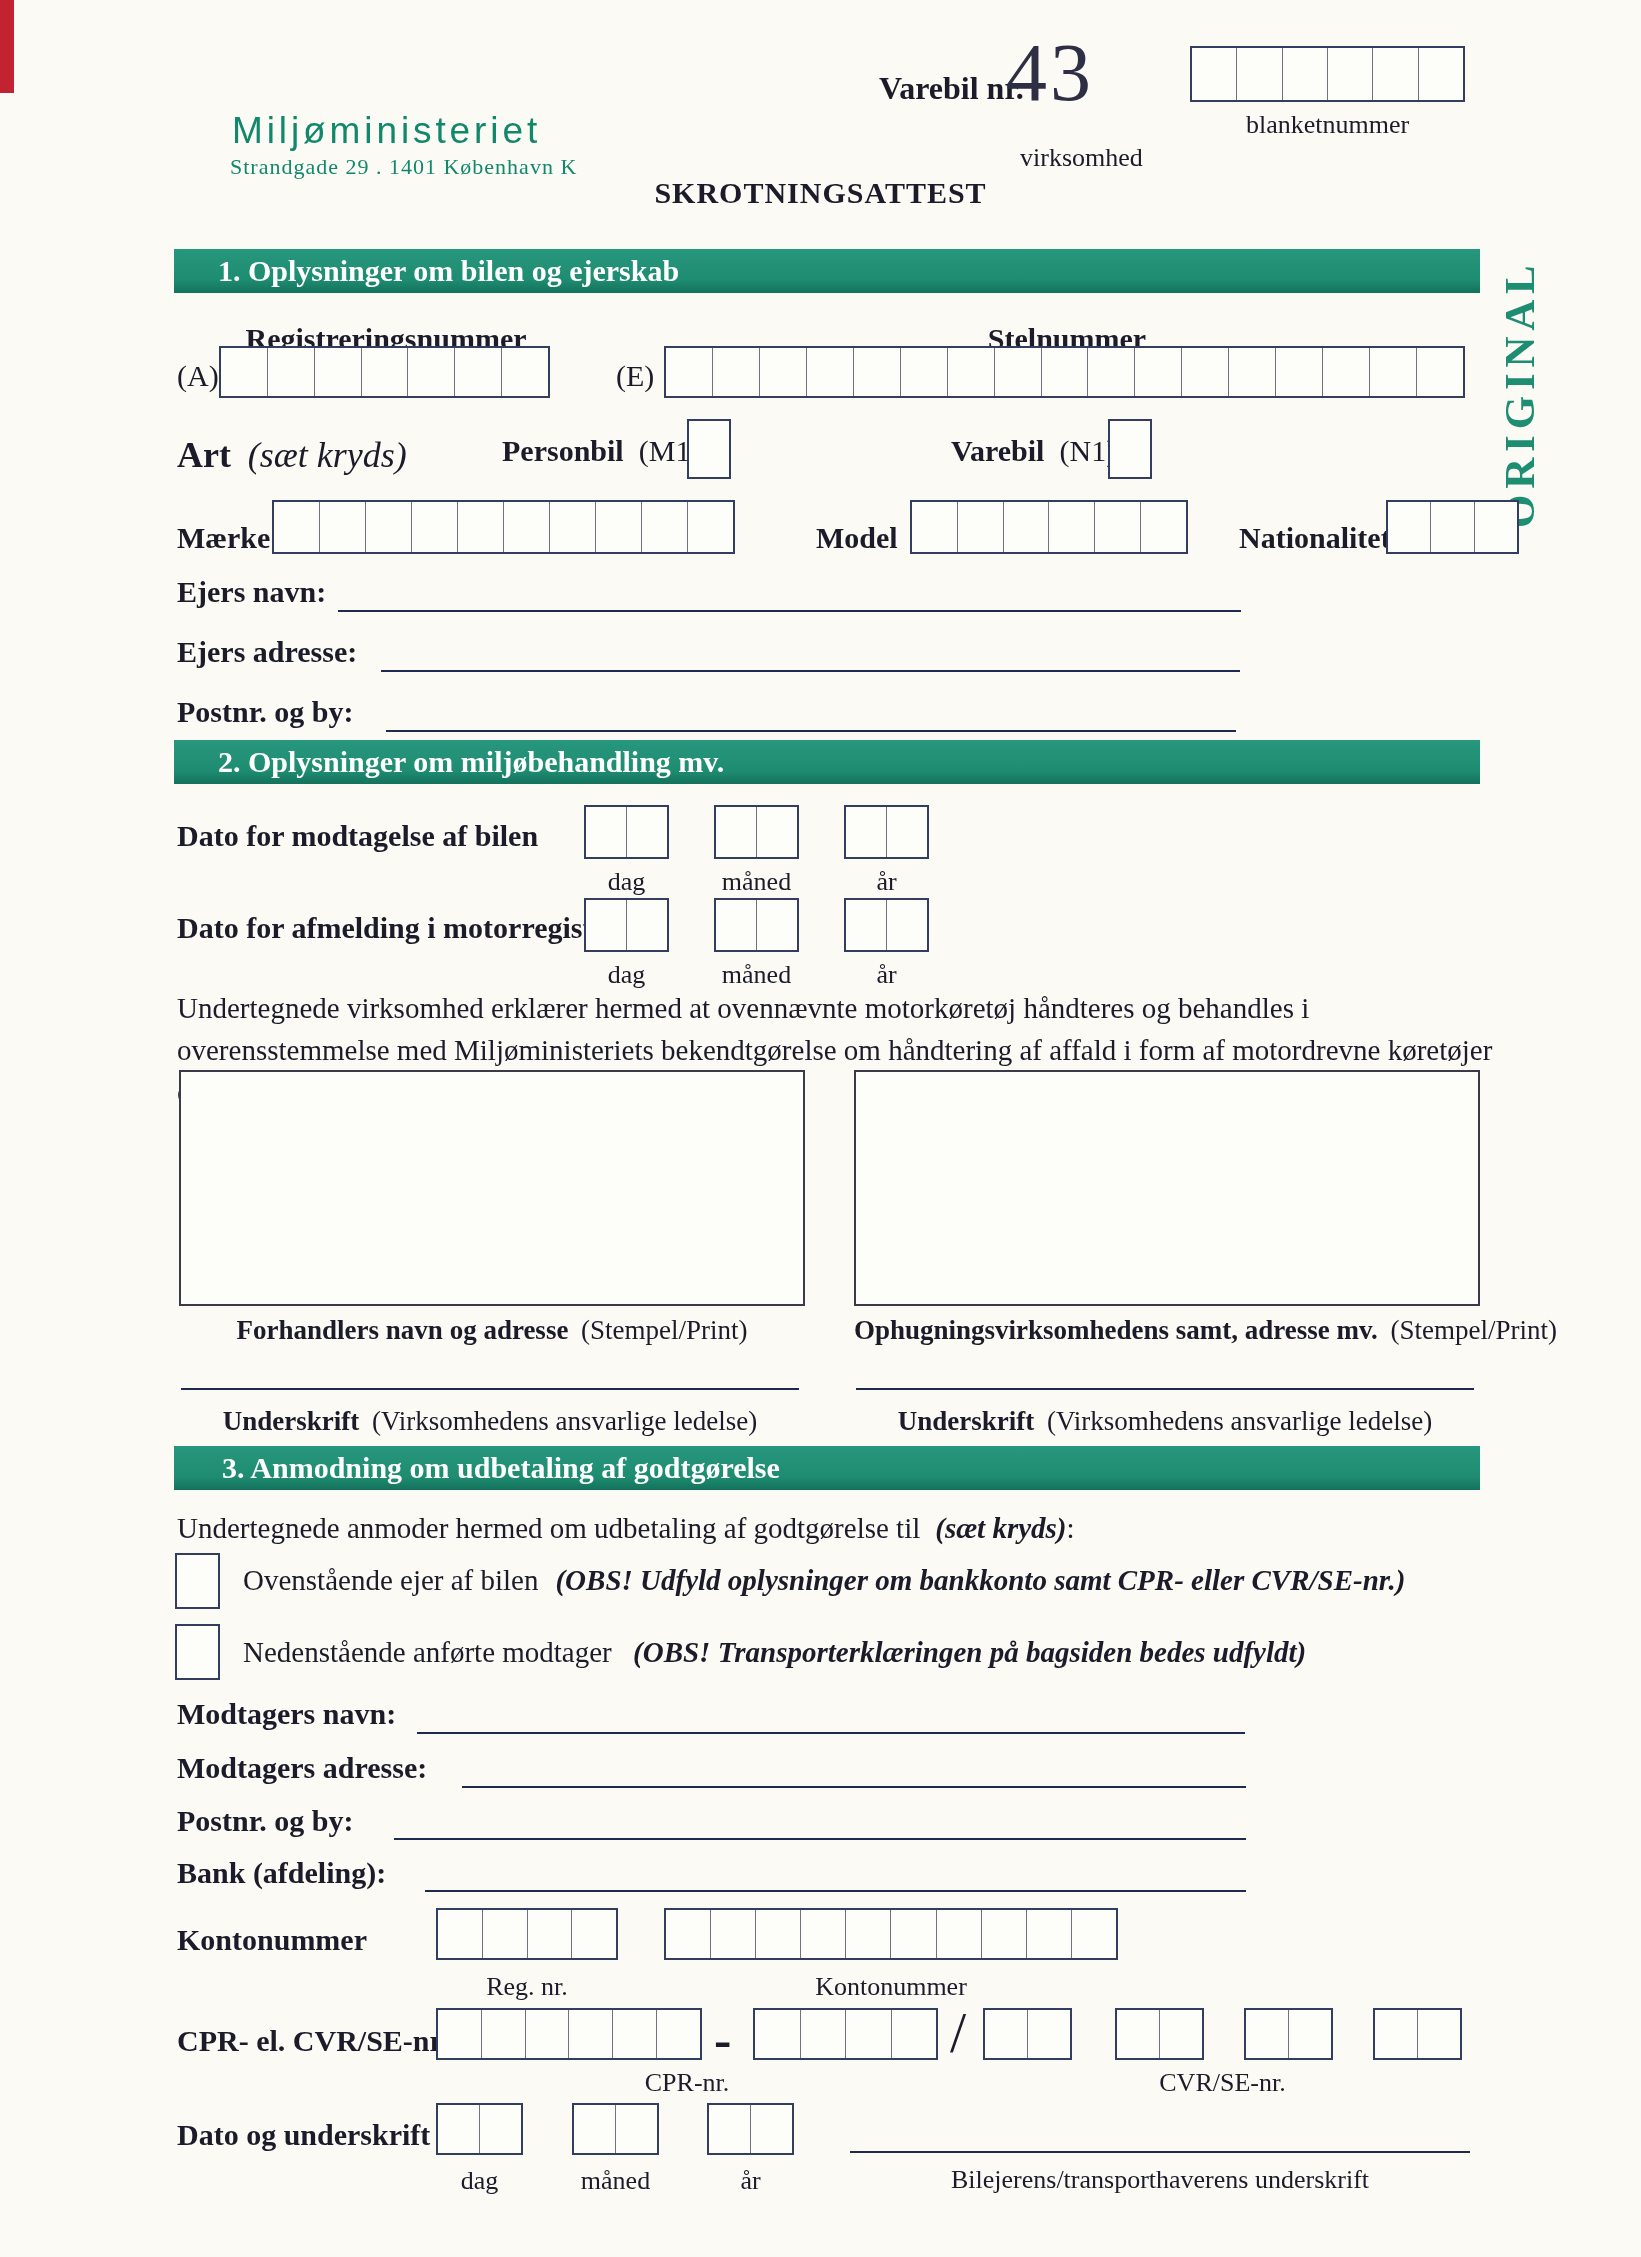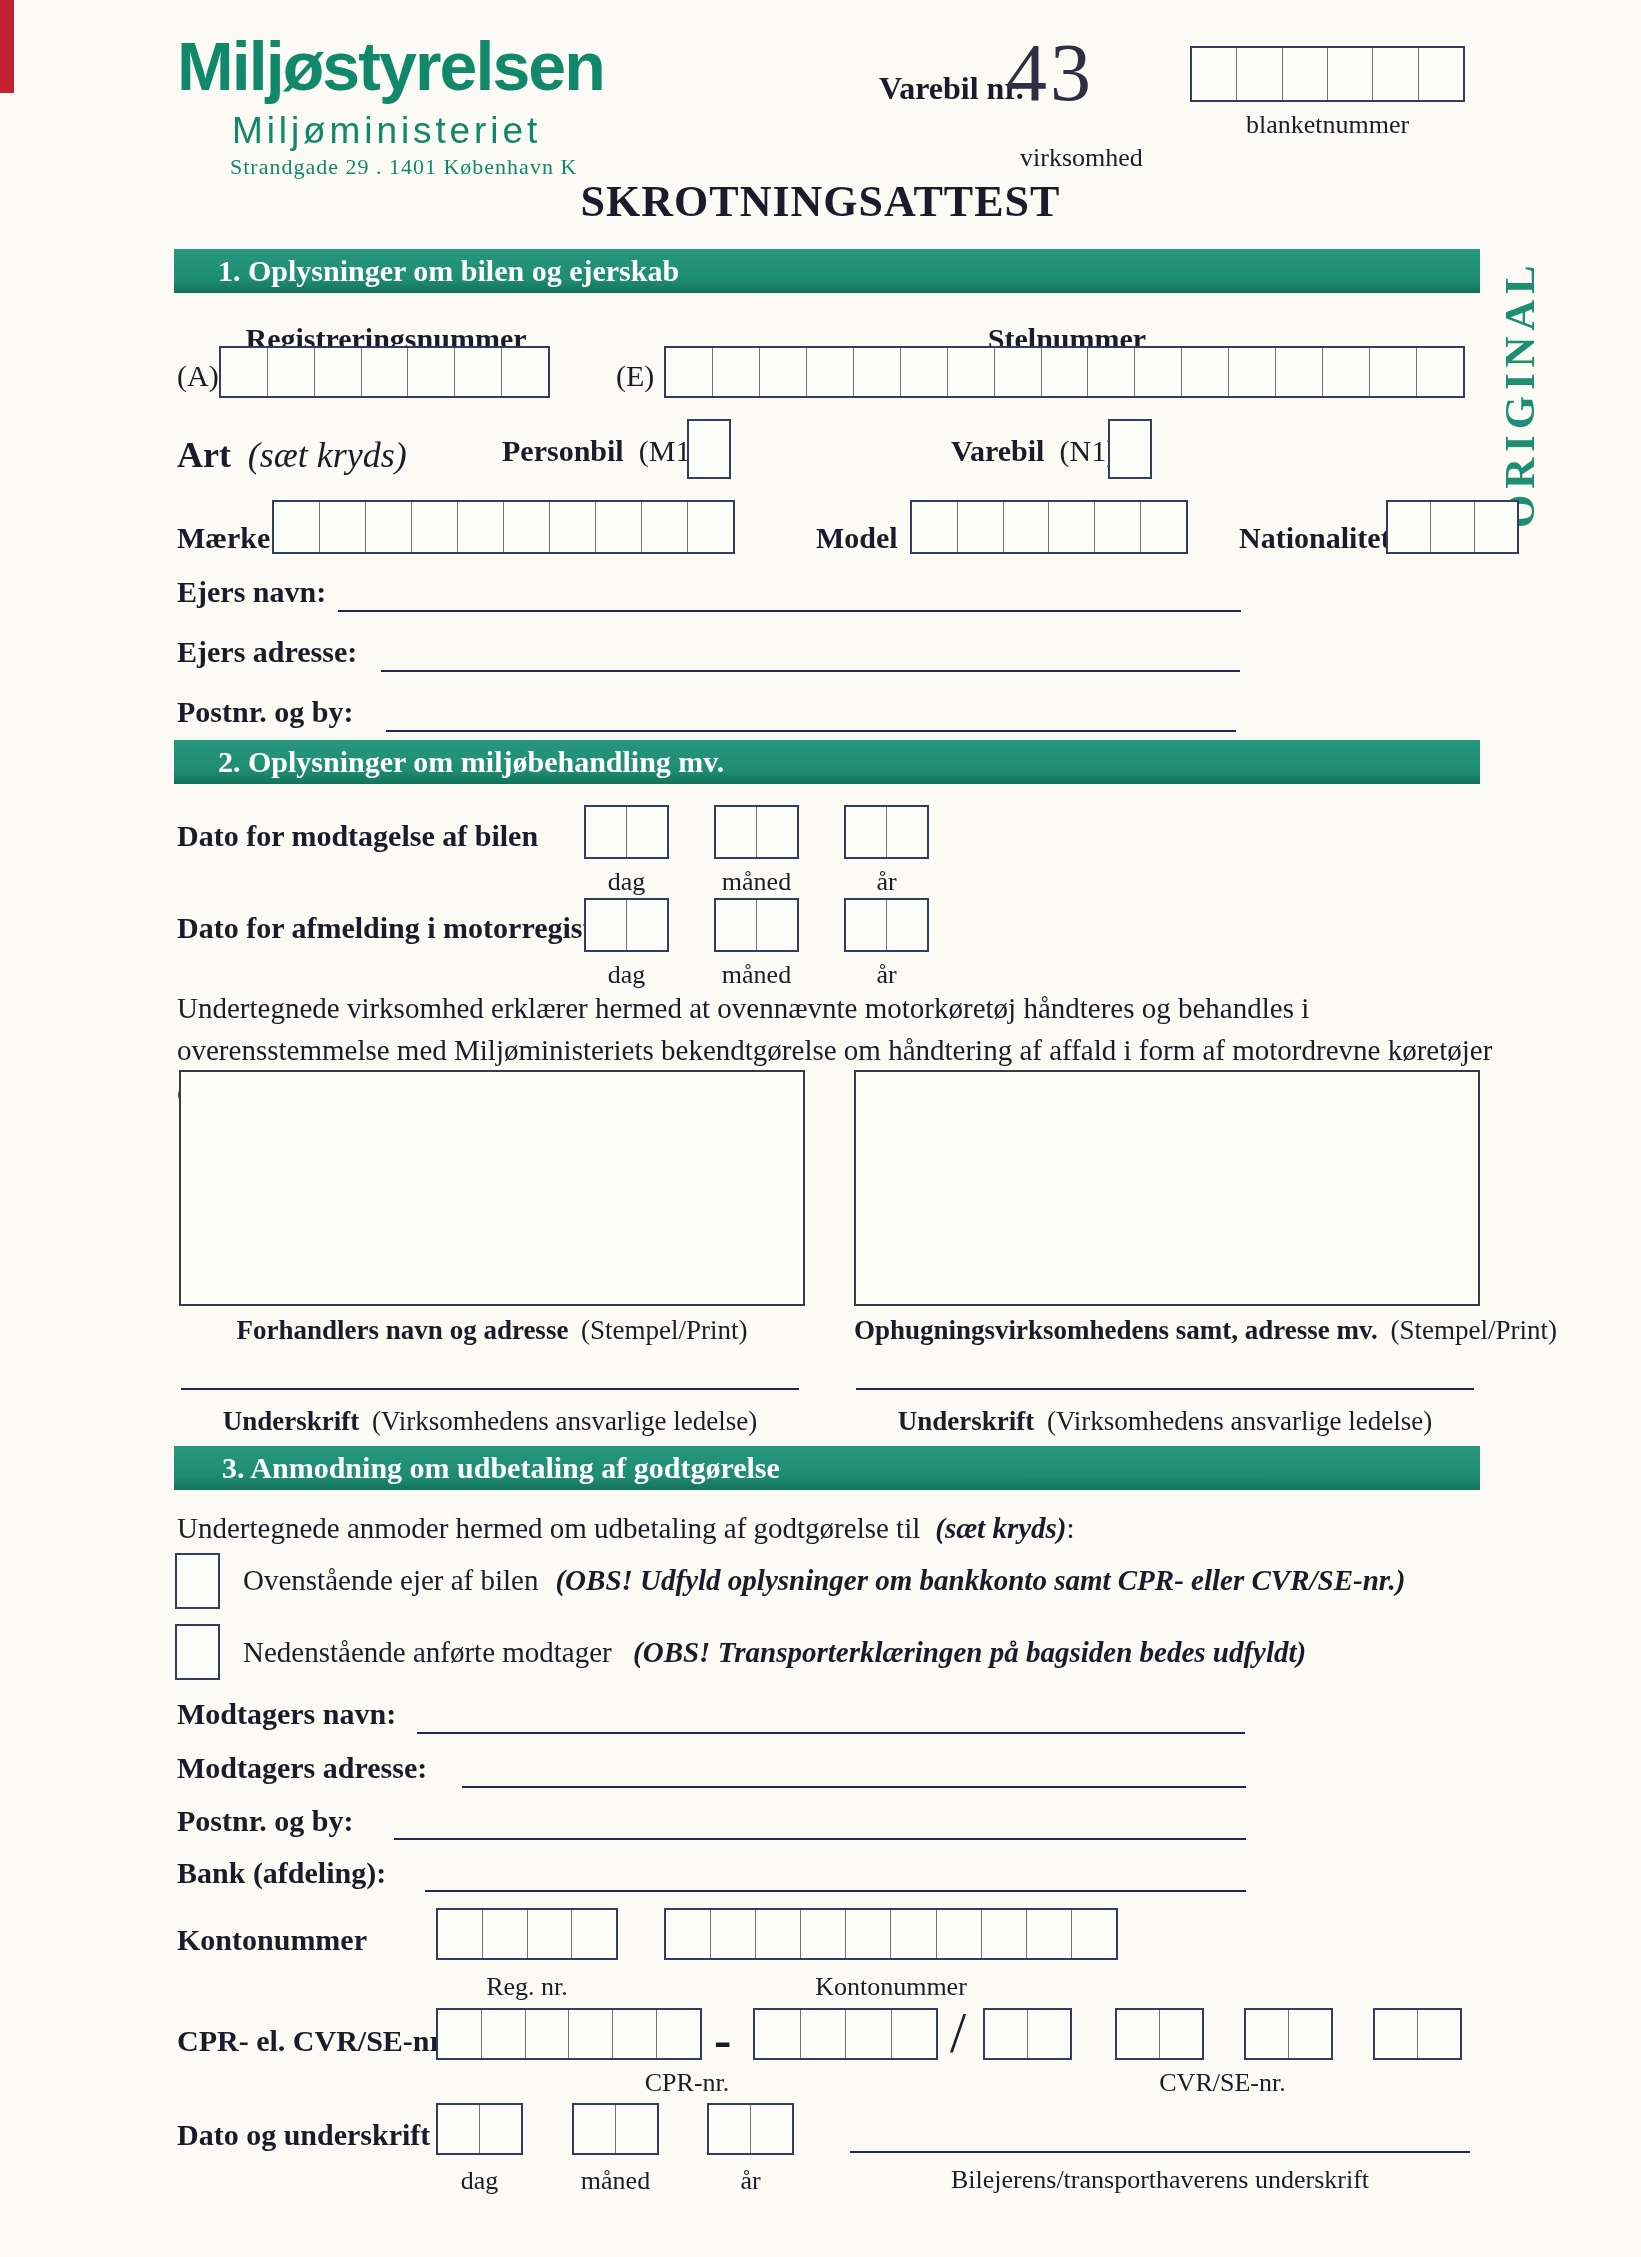--- a/index.html
+++ b/index.html
@@ -45,39 +45,38 @@
   .bigdash{position:absolute;font-size:52px;font-weight:bold;line-height:1;}
   .bigslash{position:absolute;font-size:58px;line-height:1;}
 </style>
 </head>
 <body>
 
 <div class="page">
 
   <div class="redmark"></div>
 
-  <div class="abs sans green" style="left:177px;top:29px;font-size:68px;font-weight:bold;letter-spacing:-1.9px;line-height:75px;">Miljøstyrelsen</div>
   <div class="abs sans green" style="left:232px;top:99px;font-size:37px;letter-spacing:3.9px;line-height:48px;margin-top:8px;">Miljøministeriet</div>
   <div class="abs green" style="left:230px;top:154px;font-size:22px;letter-spacing:1px;">Strandgade 29 . 1401 København K</div>
 
   <div class="abs" style="left:879px;top:70px;font-size:32px;font-weight:bold;">Varebil nr.</div>
   <div class="abs" style="left:1006px;top:29px;font-size:82px;line-height:87px;letter-spacing:2.9px;color:#2e2e44;">43</div>
   <div class="slabel" style="left:1020px;top:143px;">virksomhed</div>
 
   <div class="boxes" style="left:1190px;top:46px;width:275px;height:56px;">
       <div class="cell"></div>
       <div class="cell"></div>
       <div class="cell"></div>
       <div class="cell"></div>
       <div class="cell"></div>
       <div class="cell"></div>
     </div>
   <div class="slabel centered" style="left:1190px;top:110px;width:275px;">blanketnummer</div>
 
-  <div class="abs centered" style="left:386px;top:176px;width:869px;font-size:44px;font-weight:bold;letter-spacing:1px;">SKROTNINGSATTEST</div>
+  <div class="abs centered" style="left:386px;top:176px;width:869px;font-size:30px;font-weight:bold;letter-spacing:1px;">SKROTNINGSATTEST</div>
 
   <div class="original">ORIGINAL</div>
 
   <div class="secbar" style="top:249px;">
     <span>1. Oplysninger om bilen og ejerskab</span>
   </div>
 
   <div class="blabel centered" style="left:222px;top:322px;width:328px;">Registreringsnummer</div>
   <div class="blabel centered" style="left:951px;top:322px;width:232px;">Stelnummer</div>
 

